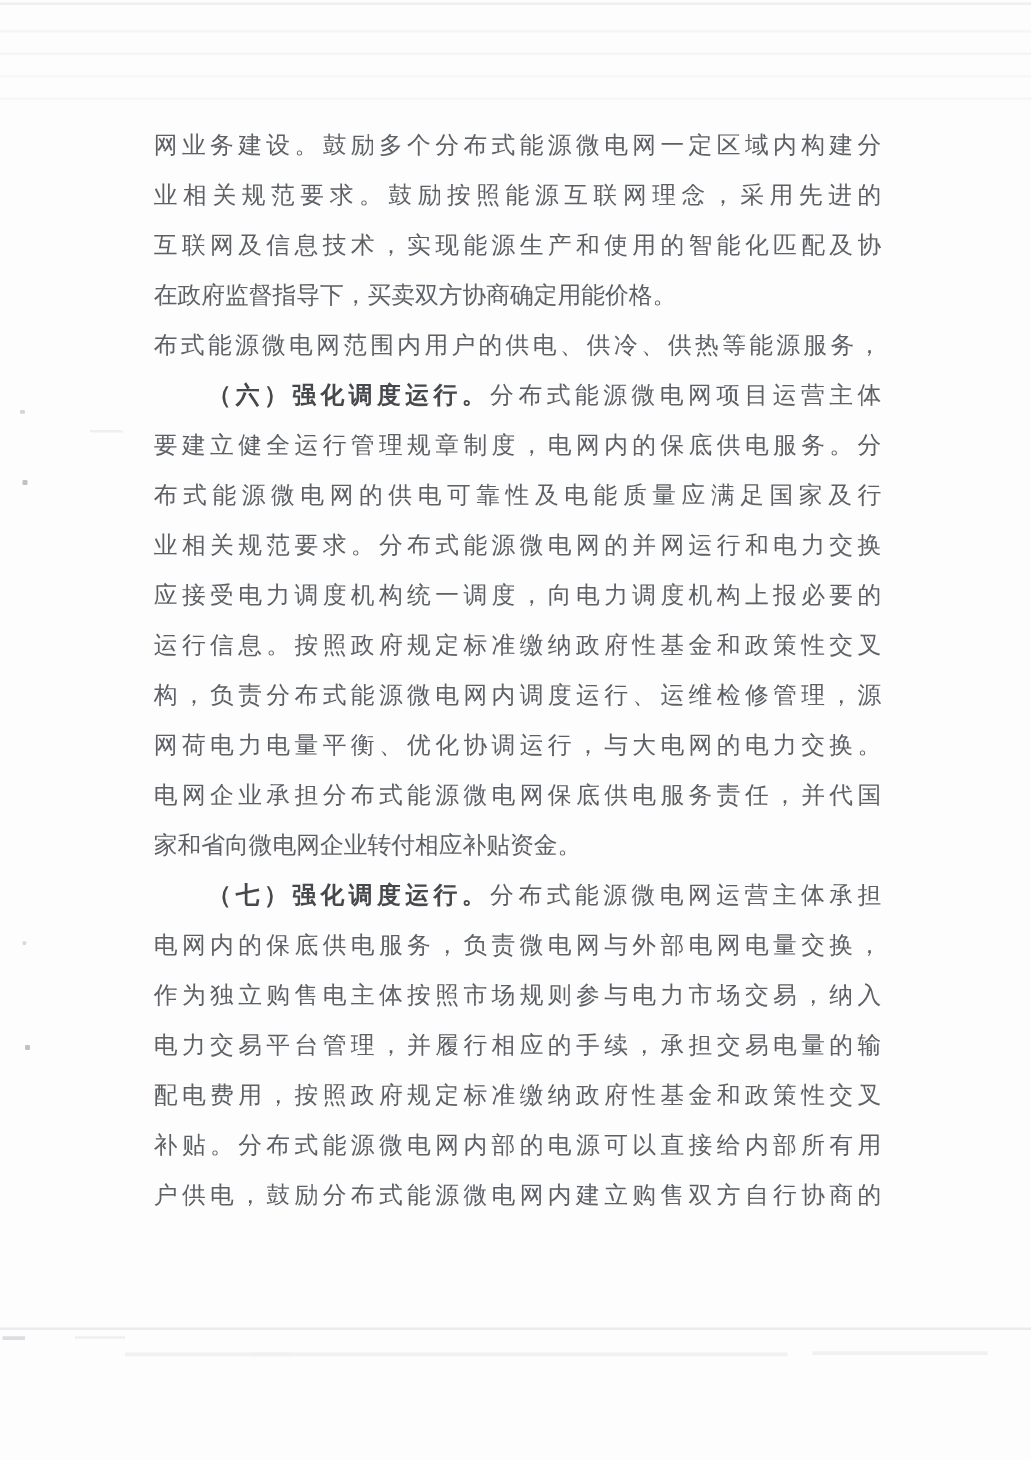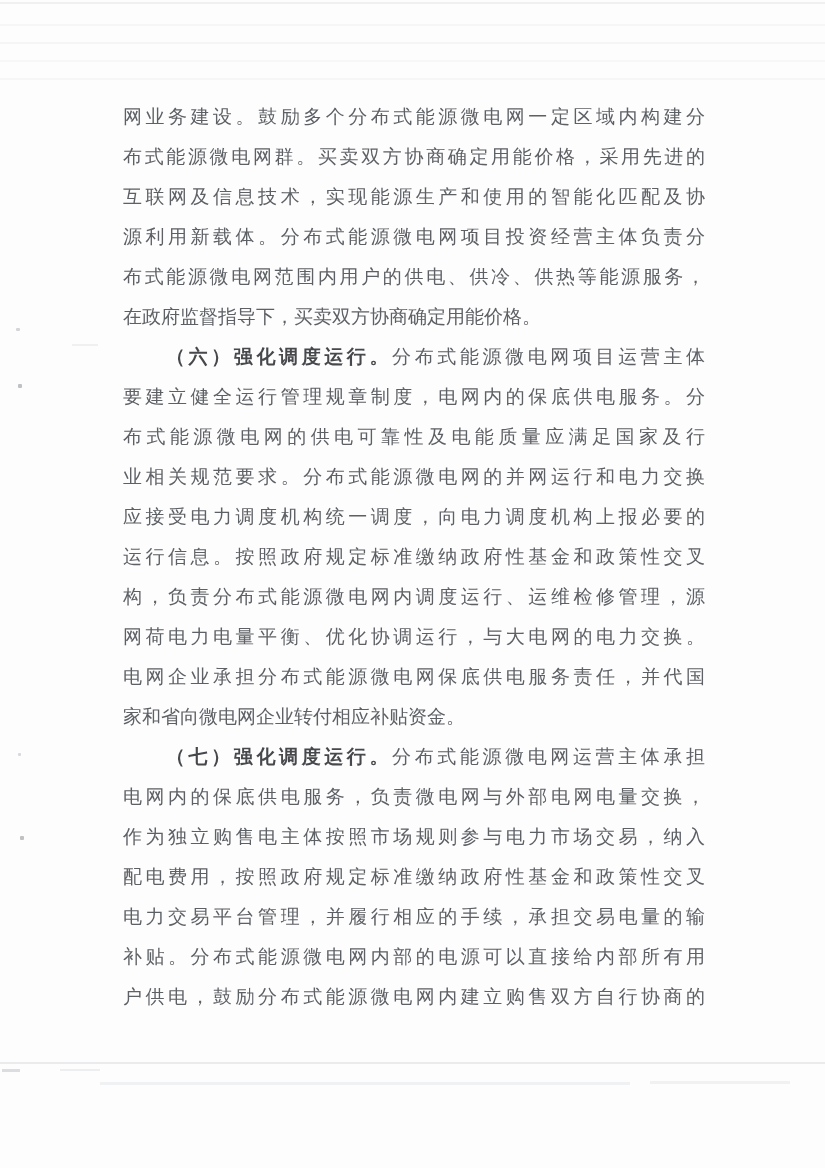--- a/index.html
+++ b/index.html
@@ -78,37 +78,36 @@
   <div class="artifact dash"></div>
   <div class="artifact dash2"></div>
   <div class="artifact speck p1"></div>
   <div class="artifact speck p2"></div>
   <div class="artifact speck p3"></div>
   <div class="artifact speck p4"></div>
   <div class="artifact p5"></div>
 
   <div class="textblock" id="textblock">
       <div class="line just"><span>网业务建设。鼓励多个分布式能源微电网一定区域内构建分</span></div>
-      <div class="line just"><span>布式能源微电网群。买卖双方协商确定用能价格，采用先进的</span></div>
+      <div class="line just"><span>业相关规范要求。鼓励按照能源互联网理念，采用先进的</span></div>
       <div class="line just"><span>互联网及信息技术，实现能源生产和使用的智能化匹配及协</span></div>
-      <div class="line just"><span>源利用新载体。分布式能源微电网项目投资经营主体负责分</span></div>
+      <div class="line"><span>在政府监督指导下，买卖双方协商确定用能价格。</span></div>
       <div class="line just"><span>布式能源微电网范围内用户的供电、供冷、供热等能源服务，</span></div>
-      <div class="line"><span>在政府监督指导下，买卖双方协商确定用能价格。</span></div>
       <div class="line indent just"><span class="bold">（六）强化调度运行。</span><span>分布式能源微电网项目运营主体</span></div>
       <div class="line just"><span>要建立健全运行管理规章制度，电网内的保底供电服务。分</span></div>
       <div class="line just"><span>布式能源微电网的供电可靠性及电能质量应满足国家及行</span></div>
       <div class="line just"><span>业相关规范要求。分布式能源微电网的并网运行和电力交换</span></div>
       <div class="line just"><span>应接受电力调度机构统一调度，向电力调度机构上报必要的</span></div>
       <div class="line just"><span>运行信息。按照政府规定标准缴纳政府性基金和政策性交叉</span></div>
       <div class="line just"><span>构，负责分布式能源微电网内调度运行、运维检修管理，源</span></div>
       <div class="line just"><span>网荷电力电量平衡、优化协调运行，与大电网的电力交换。</span></div>
       <div class="line just"><span>电网企业承担分布式能源微电网保底供电服务责任，并代国</span></div>
       <div class="line"><span>家和省向微电网企业转付相应补贴资金。</span></div>
       <div class="line indent just"><span class="bold">（七）强化调度运行。</span><span>分布式能源微电网运营主体承担</span></div>
       <div class="line just"><span>电网内的保底供电服务，负责微电网与外部电网电量交换，</span></div>
       <div class="line just"><span>作为独立购售电主体按照市场规则参与电力市场交易，纳入</span></div>
+      <div class="line just"><span>电力交易平台管理，并履行相应的手续，承担交易电量的输</span></div>
       <div class="line just"><span>配电费用，按照政府规定标准缴纳政府性基金和政策性交叉</span></div>
-      <div class="line just"><span>电力交易平台管理，并履行相应的手续，承担交易电量的输</span></div>
       <div class="line just"><span>补贴。分布式能源微电网内部的电源可以直接给内部所有用</span></div>
       <div class="line just"><span>户供电，鼓励分布式能源微电网内建立购售双方自行协商的</span></div>
     </div>
 
 </div>
 
 </body></html>

